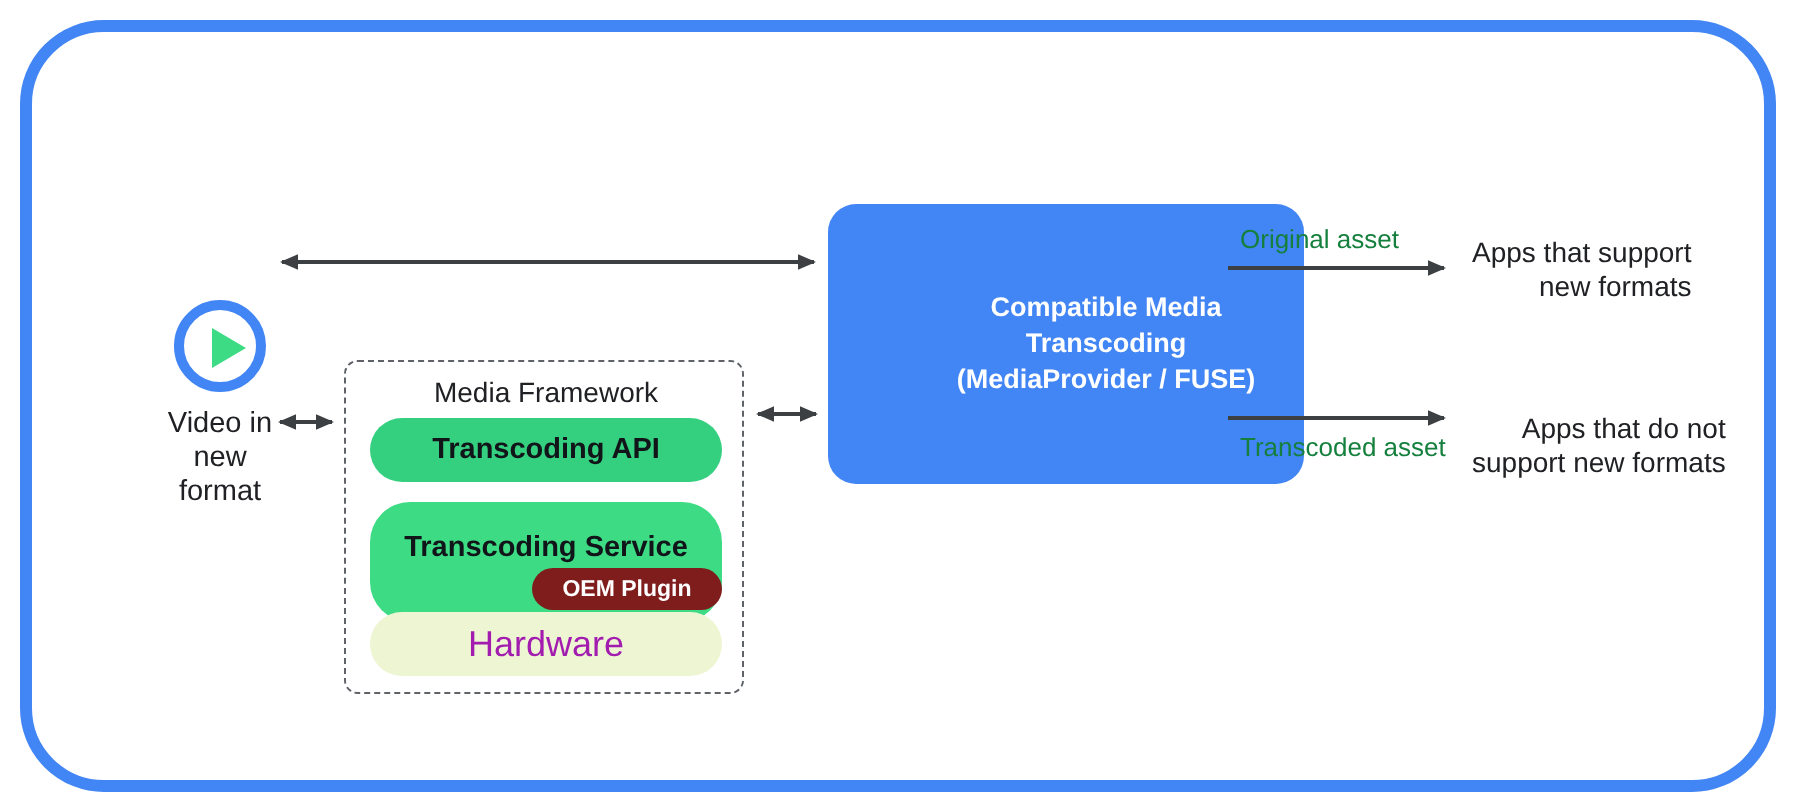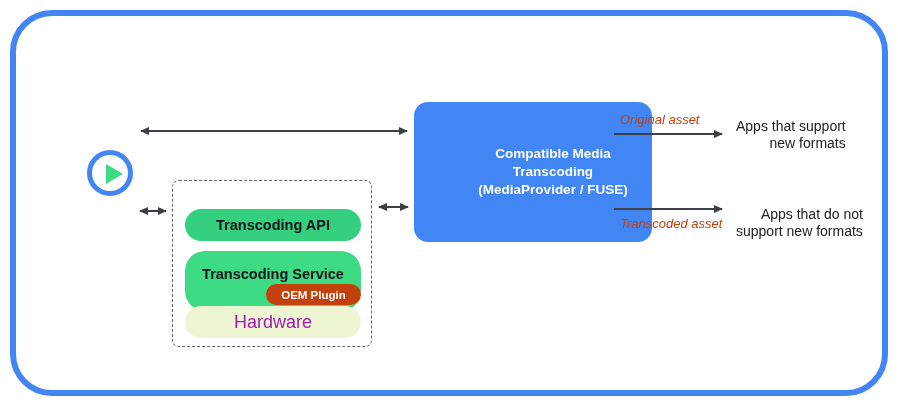--- a/index.html
+++ b/index.html
@@ -129,21 +129,21 @@
     left: 0;
     width: 176px;
     text-align: center;
   }
   .oem-pill {
     position: absolute;
     left: 93px;
     top: 103px;
     width: 95px;
     height: 21px;
-    background: #c2410c;
+    background: #7f1d1d;
     border-radius: 11px;
     display: flex;
     align-items: center;
     justify-content: center;
   }
   .oem-pill span {
     font-size: 11.5px;
     font-weight: bold;
     color: #ffffff;
   }
@@ -168,23 +168,22 @@
     font-weight: bold;
     color: #ffffff;
     line-height: 18px;
     white-space: pre-line;
   }
 
   
   .asset-label {
     position: absolute;
     font-size: 13px;
-    color: #c2410c;
+    color: #15803d;
     white-space: nowrap;
-    font-style: italic;
   }
   .label-original { left: 620px; top: 112px; }
   .label-transcoded { left: 620px; top: 216px; }
 
   .apps-label {
     position: absolute;
     font-size: 14px;
     line-height: 17px;
     color: #202124;
     white-space: pre-line;
@@ -207,23 +206,27 @@
 <body>
 
 <div id="canvas">
 
   <div class="outer-frame"></div>
 
   <div class="video-source">
     <div class="play-circle">
       <div class="play-tri"></div>
     </div>
+    <div class="video-label">Video in
+new
+format</div>
   </div>
 
   <div class="framework-box">
+    <div class="framework-title">Media Framework</div>
 
     <div class="stack-item item-api">
       <span class="stack-label-bold">Transcoding API</span>
     </div>
 
     <div class="stack-item item-service">
       <div class="service-text">
         <span class="stack-label-bold">Transcoding Service</span>
       </div>
     </div>

